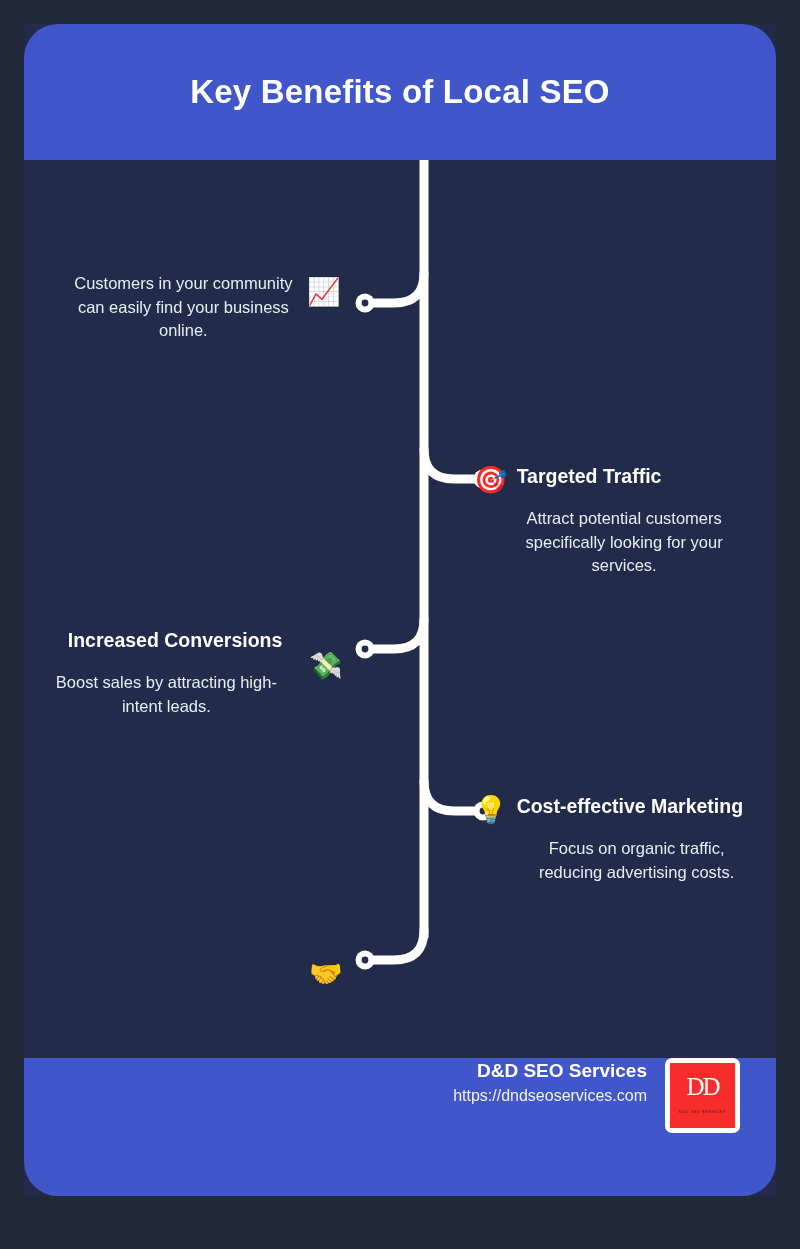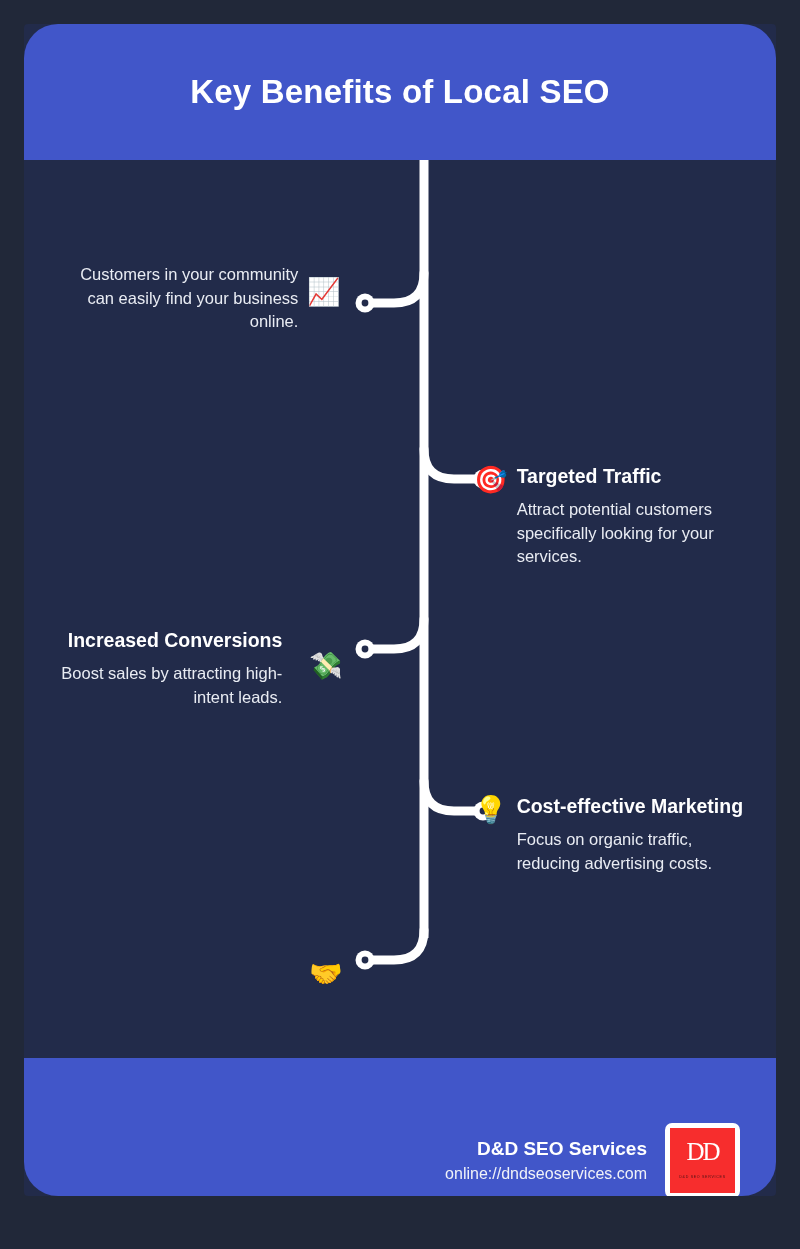--- a/index.html
+++ b/index.html
@@ -96,21 +96,22 @@
     font-size: 19.5px;
     font-weight: bold;
     line-height: 25px;
     white-space: normal;
   }
   .item-desc {
     color: #e9ecf3;
     font-size: 16.5px;
     font-weight: normal;
     line-height: 23.5px;
-    margin-top: 9px;
+    margin-top: 18px;
+    text-align: center;
   }
 
   .emoji {
     font-size: 27px;
     line-height: 30px;
     flex: 0 0 auto;
     margin-top: 23px;
   }
   .item.right .emoji { margin-top: 1px; }
 
@@ -143,23 +144,21 @@
     height: 138px;
     background: #4156c9;
     border-radius: 0 0 34px 34px;
   }
   .footer-inner {
     position: absolute;
     right: 36px;
     top: 0;
     height: 138px;
     display: flex;
-    align-items: center;
     gap: 18px;
-    margin-top: 33px;
   }
   .footer-texts { text-align: right; }
   .footer-brand {
     color: #ffffff;
     font-size: 19px;
     font-weight: bold;
     line-height: 25px;
   }
   .footer-url {
     color: #f0f2f8;
@@ -282,21 +281,21 @@
     <div class="item left" id="item-5">
       <div class="emoji">🤝</div>
     </div>
 
   </div>
 
   <div class="footer">
     <div class="footer-inner">
       <div class="footer-texts">
         <div class="footer-brand">D&amp;D SEO Services</div>
-        <div class="footer-url">online://dndseoservices.com</div>
+        <div class="footer-url">https://dndseoservices.com</div>
       </div>
       <div class="logo-frame">
         <div class="logo-inner">
           <div class="logo-mono">DD</div>
           <div class="logo-sub">D&amp;D SEO SERVICES</div>
         </div>
       </div>
     </div>
   </div>
 

